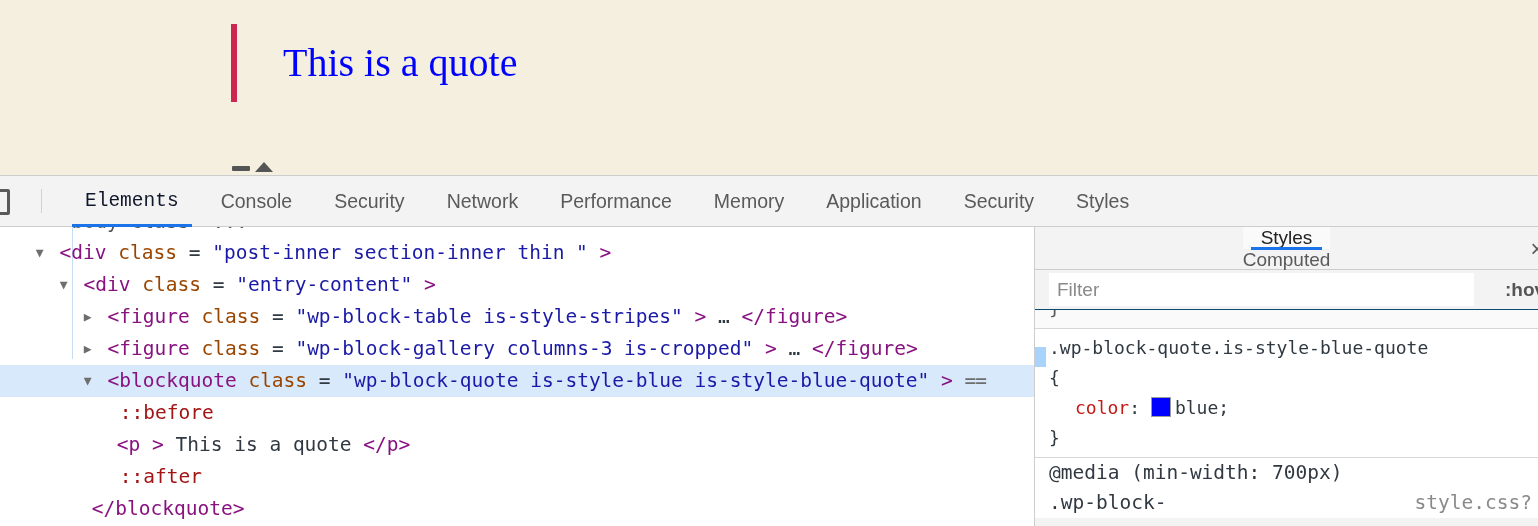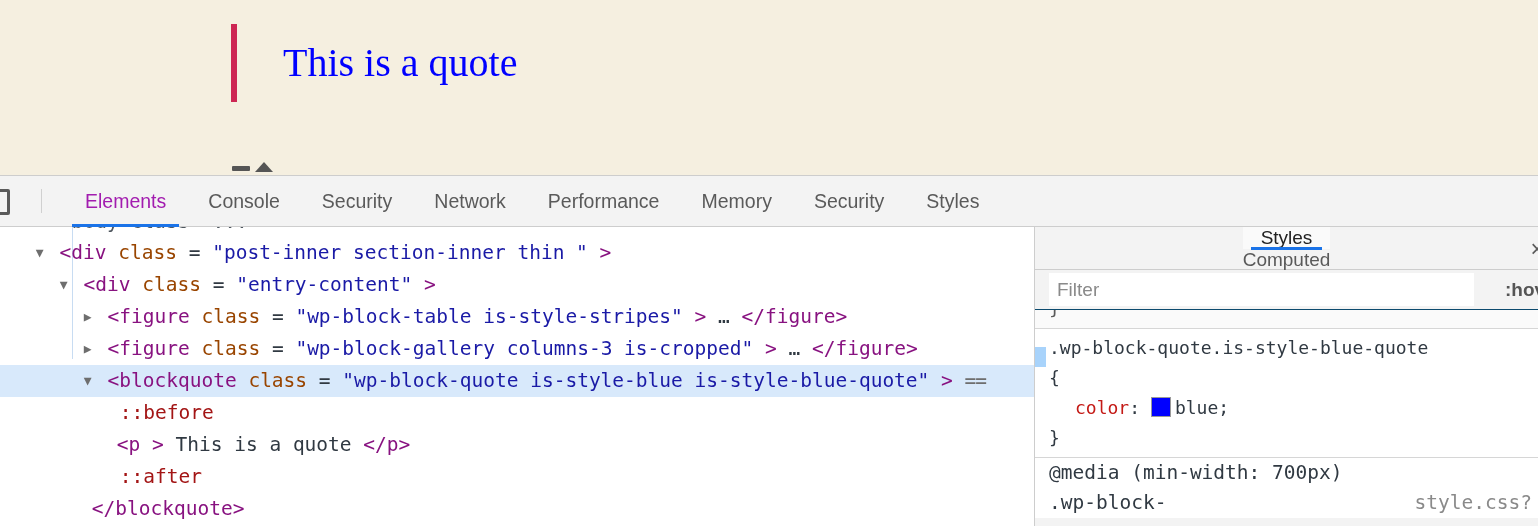--- a/index.html
+++ b/index.html
@@ -128,21 +128,22 @@
     position: relative;
     display: flex;
     align-items: center;
     padding: 0 21px;
     font-size: 19.5px;
     color: #5a5a5a;
     white-space: nowrap;
     cursor: default;
   }
   .tab.active {
-    color: #a21caf;
+    color: #0f172a;
+    font-family: Liberation Mono, monospace;
   }
   .tab.active::after {
     content: "";
     position: absolute;
     left: 8px;
     right: 8px;
     bottom: -1px;
     height: 4px;
     background: #1a73e8;
   }
@@ -404,20 +405,23 @@
         <div class="tab">
             <span>Network</span>
           </div>
         <div class="tab">
             <span>Performance</span>
           </div>
         <div class="tab">
             <span>Memory</span>
           </div>
         <div class="tab">
+            <span>Application</span>
+          </div>
+        <div class="tab">
             <span>Security</span>
           </div>
         <div class="tab">
             <span>Styles</span>
           </div>
       </div>
     </div>
 
     <div class="dt-body">
 

